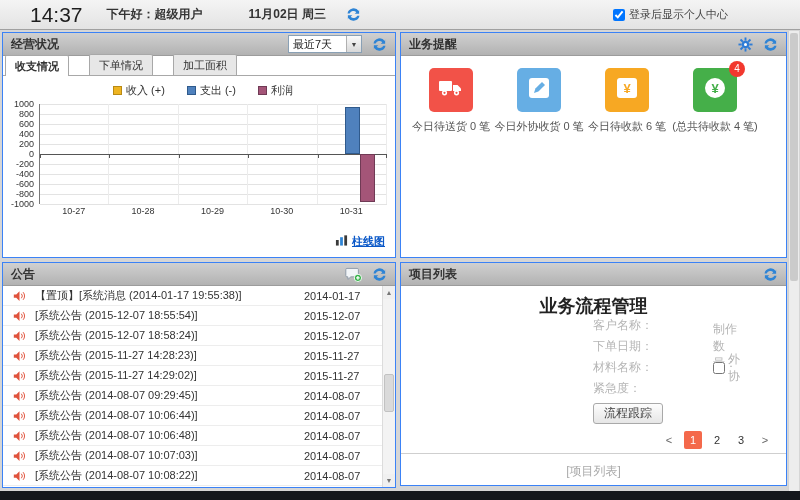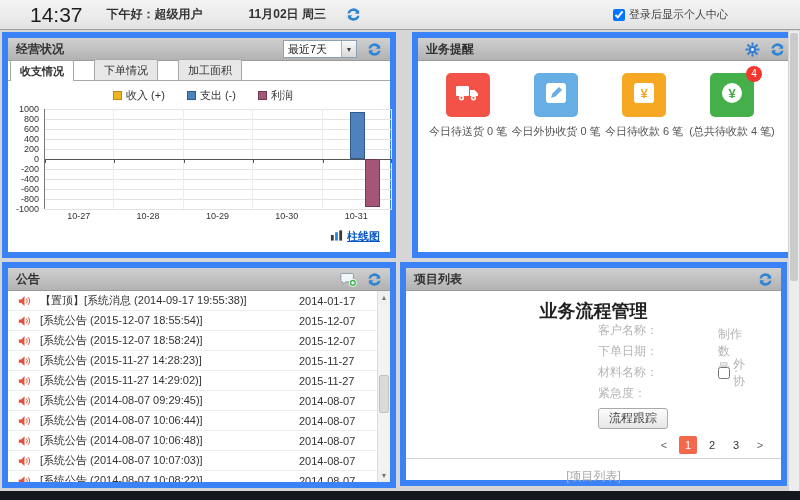--- a/index.html
+++ b/index.html
@@ -13,27 +13,27 @@
   .clock { font-size:21px; color:#1d1d1d; margin-left:30px; }
   .greeting { font-size:12px; font-weight:bold; color:#333; margin-left:24px; }
   .date-txt { font-size:12px; font-weight:bold; color:#333; margin-left:46px; }
   .hicon { display:inline-flex; align-items:center; justify-content:center; cursor:pointer; }
   .topbar .hicon { margin-left:20px; }
   .profile { margin-left:auto; margin-right:72px; display:flex; align-items:center; gap:4px;
     font-size:11px; color:#444; cursor:pointer; }
   .profile input { width:12px; height:12px; }
 
   
-  .panel { position:absolute; background:#fff; border:6px solid #3b82f6; }
+  .panel { position:absolute; background:#fff; border:1px solid #3b82f6; }
   .panel-header { height:23px; background:linear-gradient(#d0d0d0,#b2b2b2);
     border-bottom:1px solid #9c9c9c; display:flex; align-items:center; padding:0 8px;
     font-size:12px; font-weight:bold; color:#333; }
   .ph-right { margin-left:auto; display:flex; align-items:center; gap:10px; }
   .tl { left:2px; top:32px; width:394px; height:226px; }
-  .tr-p { left:412px; top:32px; width:387px; height:226px; }
+  .tr-p { left:400px; top:32px; width:387px; height:226px; }
   .bl { left:2px; top:262px; width:394px; height:226px; }
   .br-p { left:400px; top:262px; width:387px; height:224px; }
 
   
   .sel { display:inline-flex; align-items:center; justify-content:space-between;
     width:74px; height:18px; background:#fff; border:1px solid #89a0b5; font-size:11px;
     font-weight:normal; color:#222; padding-left:4px; cursor:pointer; }
   .sel-arrow { width:15px; height:16px; background:linear-gradient(#fafafa,#d8d8d8);
     border-left:1px solid #b0b0b0; display:flex; align-items:center; justify-content:center;
     font-size:7px; color:#444; }
@@ -324,21 +324,21 @@
       </span>
     </div>
     <div class="ann-list" id="announcement-list">
         <div class="ann-row">
           <span class="ann-icon">
             <svg width="13" height="12" viewBox="0 0 16 14">
               <path d="M1 5h3l4-4v12l-4-4H1z" fill="#e0523c"></path>
               <path d="M10.3 4.2a4.2 4.2 0 0 1 0 5.6M12.4 2.3a7 7 0 0 1 0 9.4" stroke="#e0523c" fill="none" stroke-width="1.2"></path>
             </svg>
           </span>
-    <span class="ann-text">【置顶】[系统消息 (2014-09-17 19:55:38)]</span>
+    <span class="ann-text">【置顶】[系统消息 (2014-01-17 19:55:38)]</span>
     <span class="ann-date">2014-01-17</span>
         </div>
         <div class="ann-row">
           <span class="ann-icon">
             <svg width="13" height="12" viewBox="0 0 16 14">
               <path d="M1 5h3l4-4v12l-4-4H1z" fill="#e0523c"></path>
               <path d="M10.3 4.2a4.2 4.2 0 0 1 0 5.6M12.4 2.3a7 7 0 0 1 0 9.4" stroke="#e0523c" fill="none" stroke-width="1.2"></path>
             </svg>
           </span>
     <span class="ann-text">[系统公告 (2015-12-07 18:55:54)]</span>

